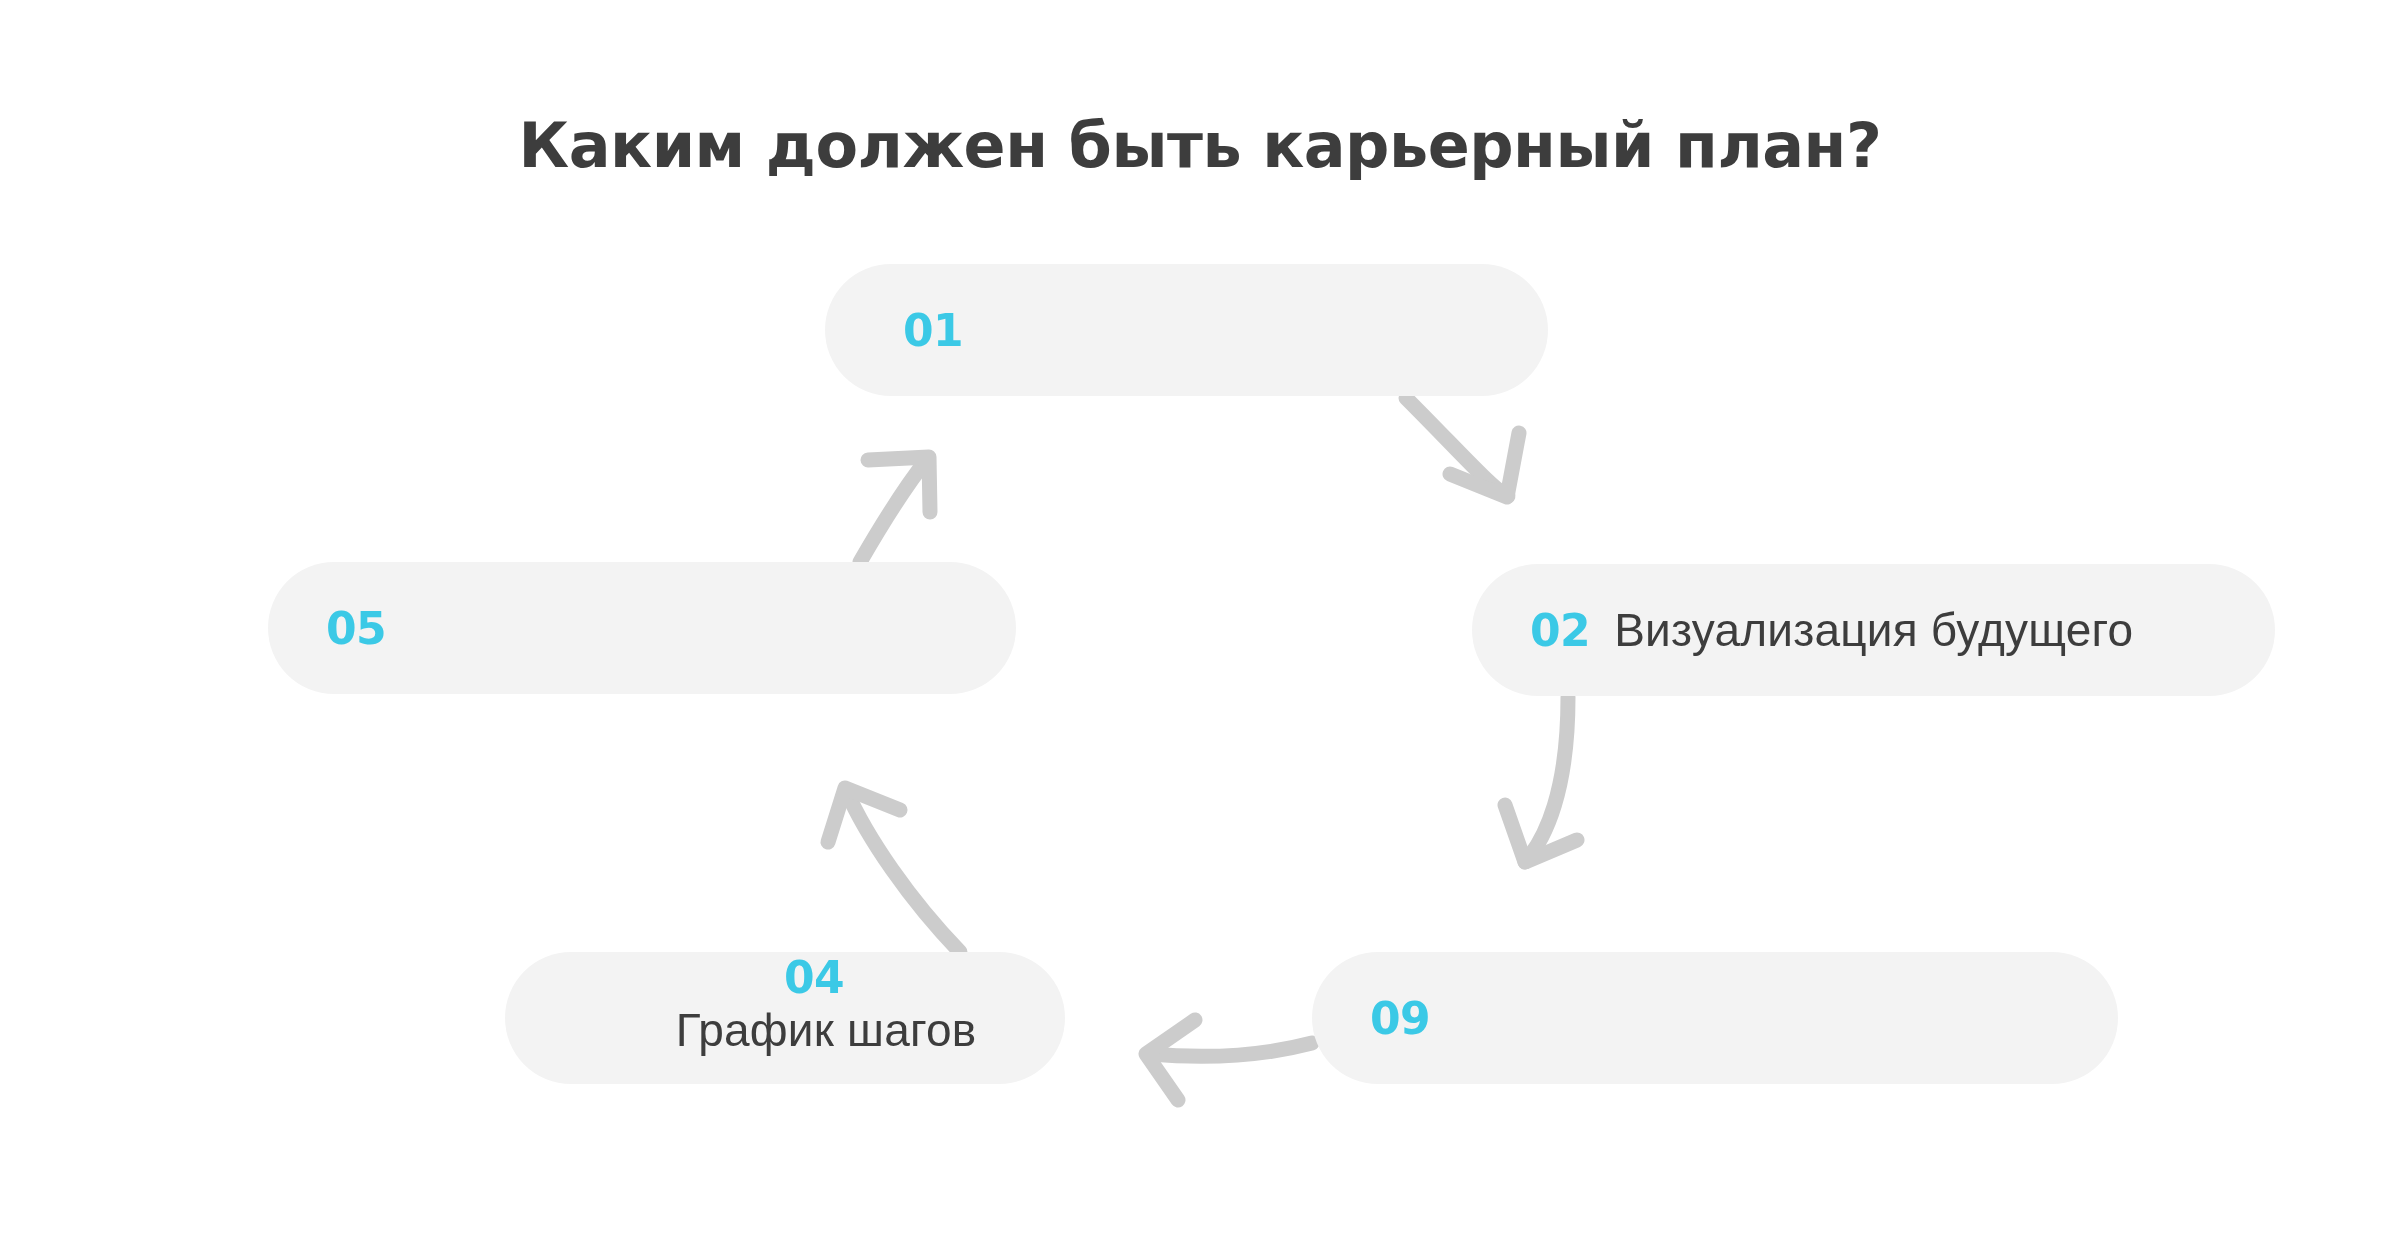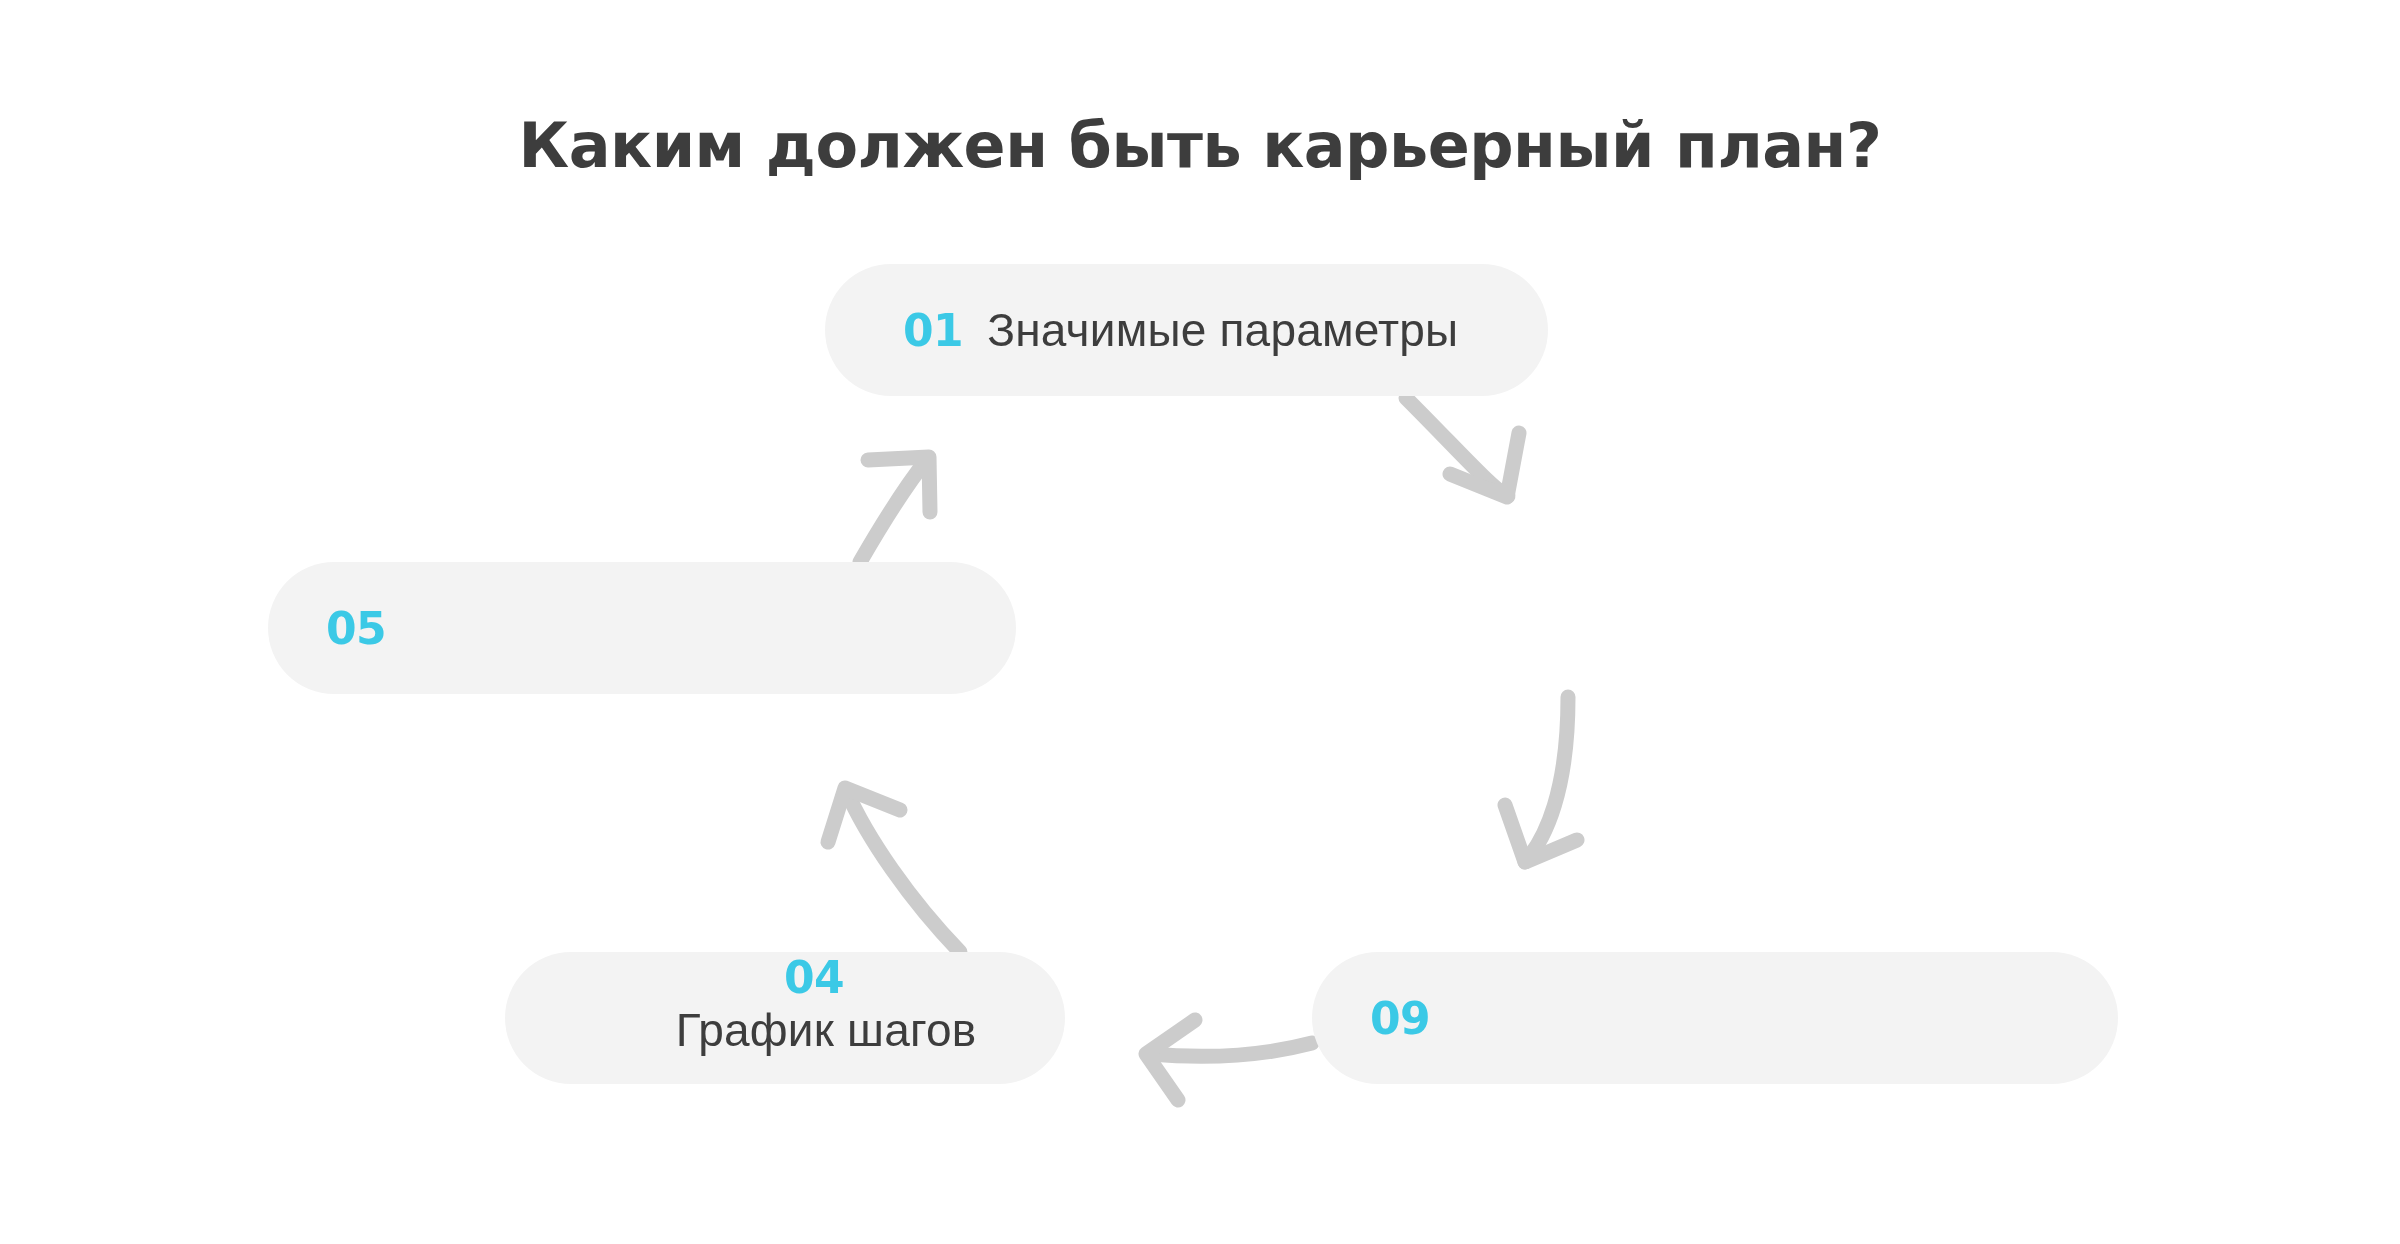--- a/index.html
+++ b/index.html
@@ -104,23 +104,26 @@
       <g>
         <path d="M 860 562 C 890 510 912 478 928 458"></path>
         <path d="M 868 460 L 929 457 L 930 512"></path>
       </g>
 
     </g>
   </svg>
 
   <div class="step-pill" id="pill-01">
     <span class="step-num">01</span>
-    <span class="step-label">Значимые параметры</span>
   </div>
 
+  <div class="step-pill" id="pill-02">
+    <span class="step-num">02</span>
+    <span class="step-label">Визуализация будущего</span>
+  </div>
 
   <div class="step-pill" id="pill-03">
     <span class="step-num">09</span>
   </div>
 
   <div class="step-pill" id="pill-04">
     <span class="step-num">04</span>
     <span class="step-label">График шагов</span>
   </div>
 

